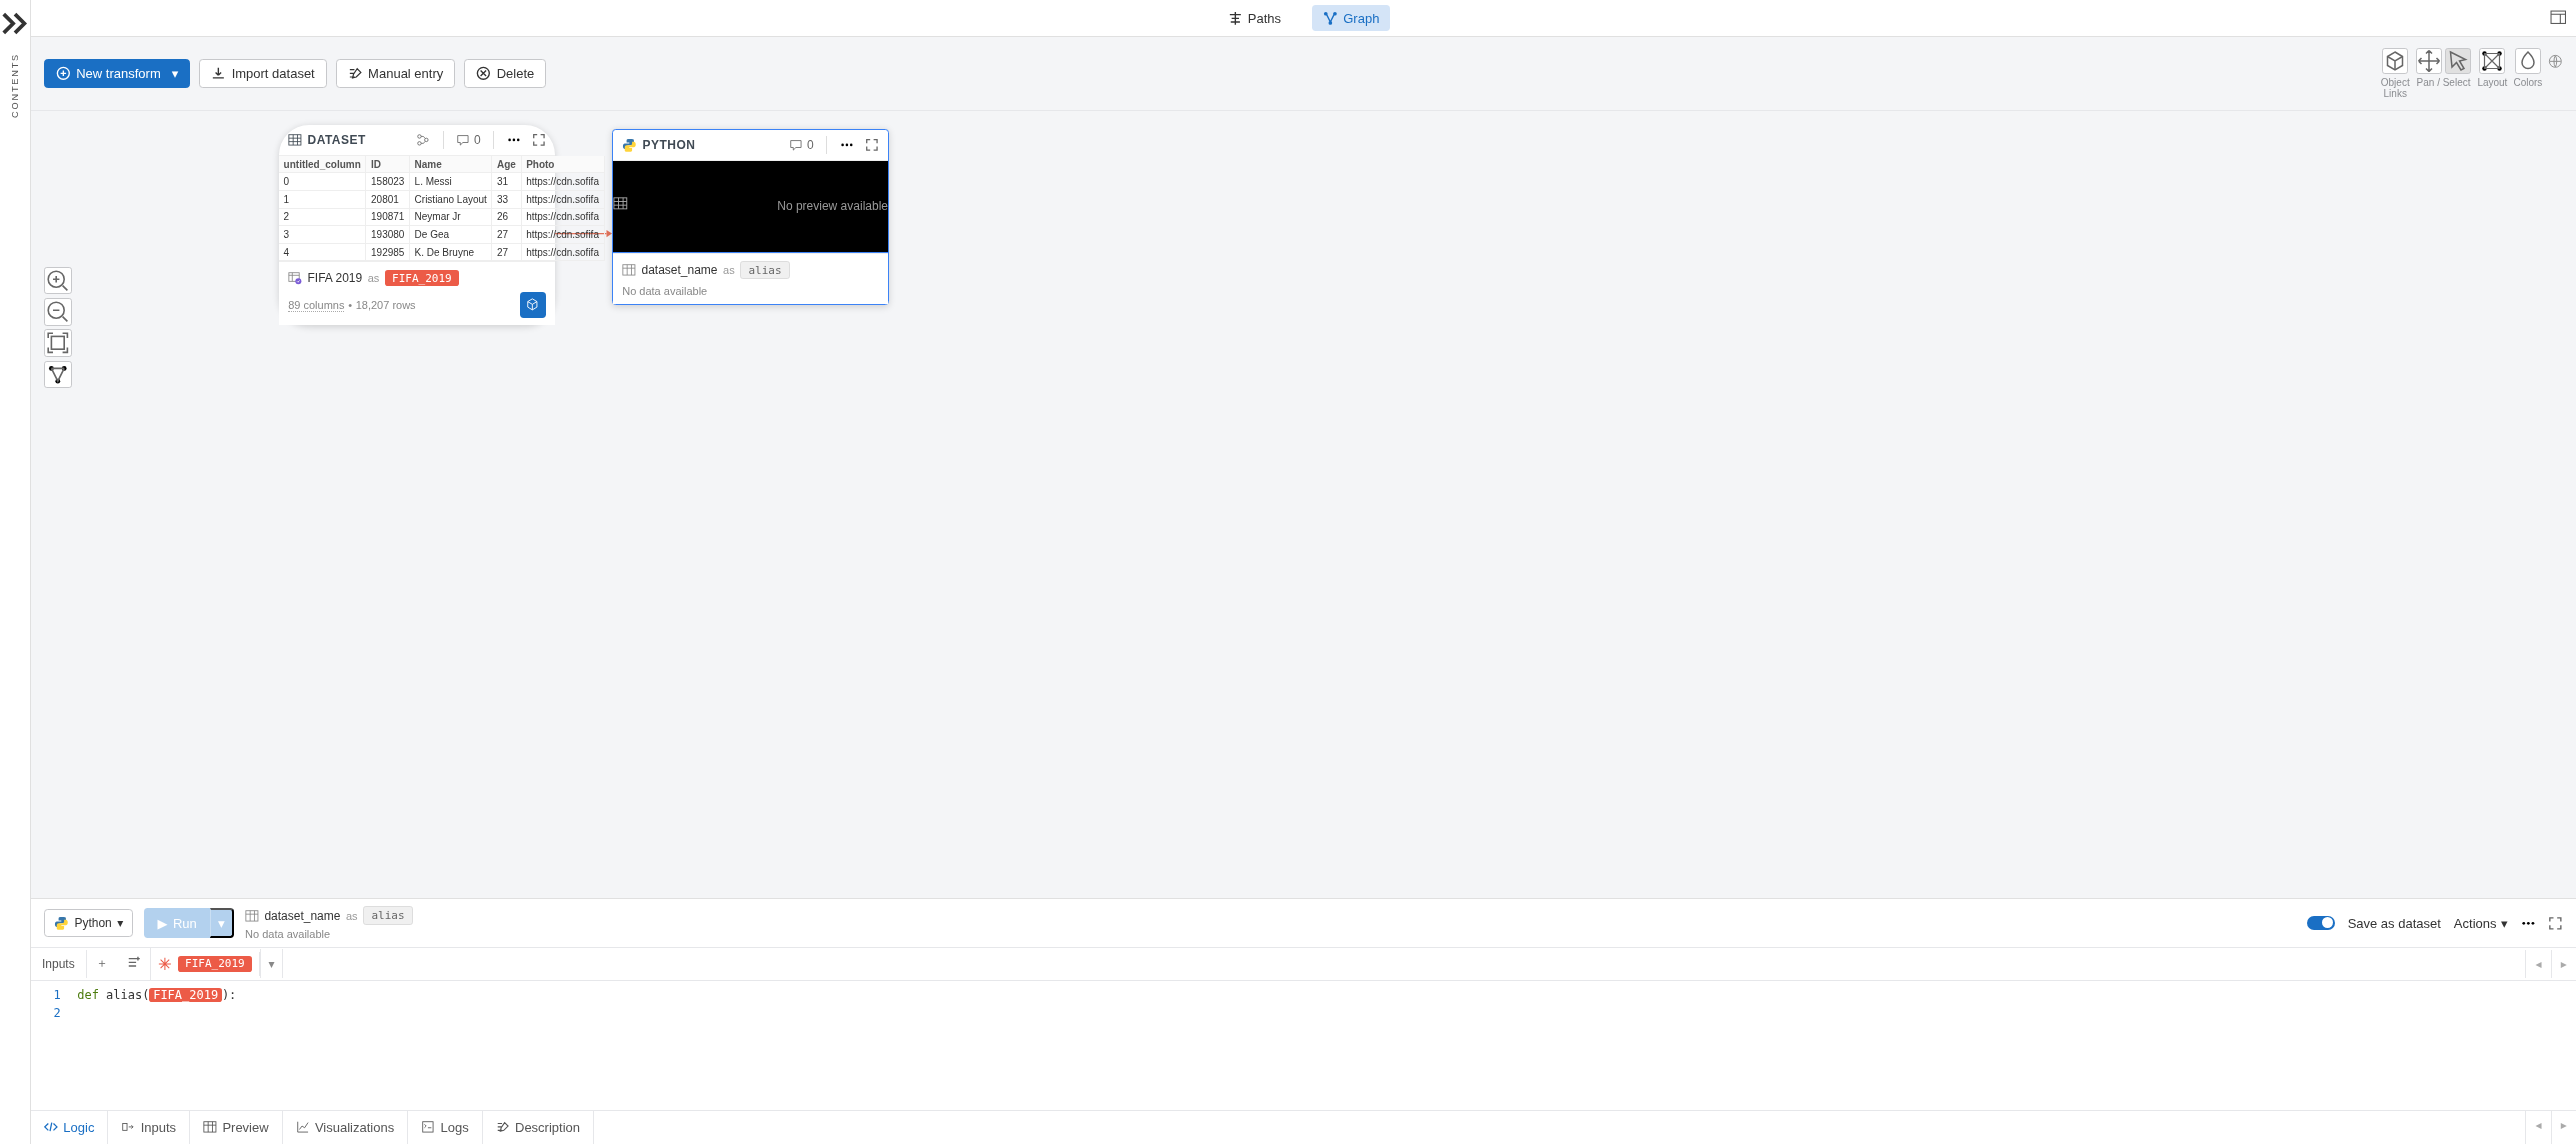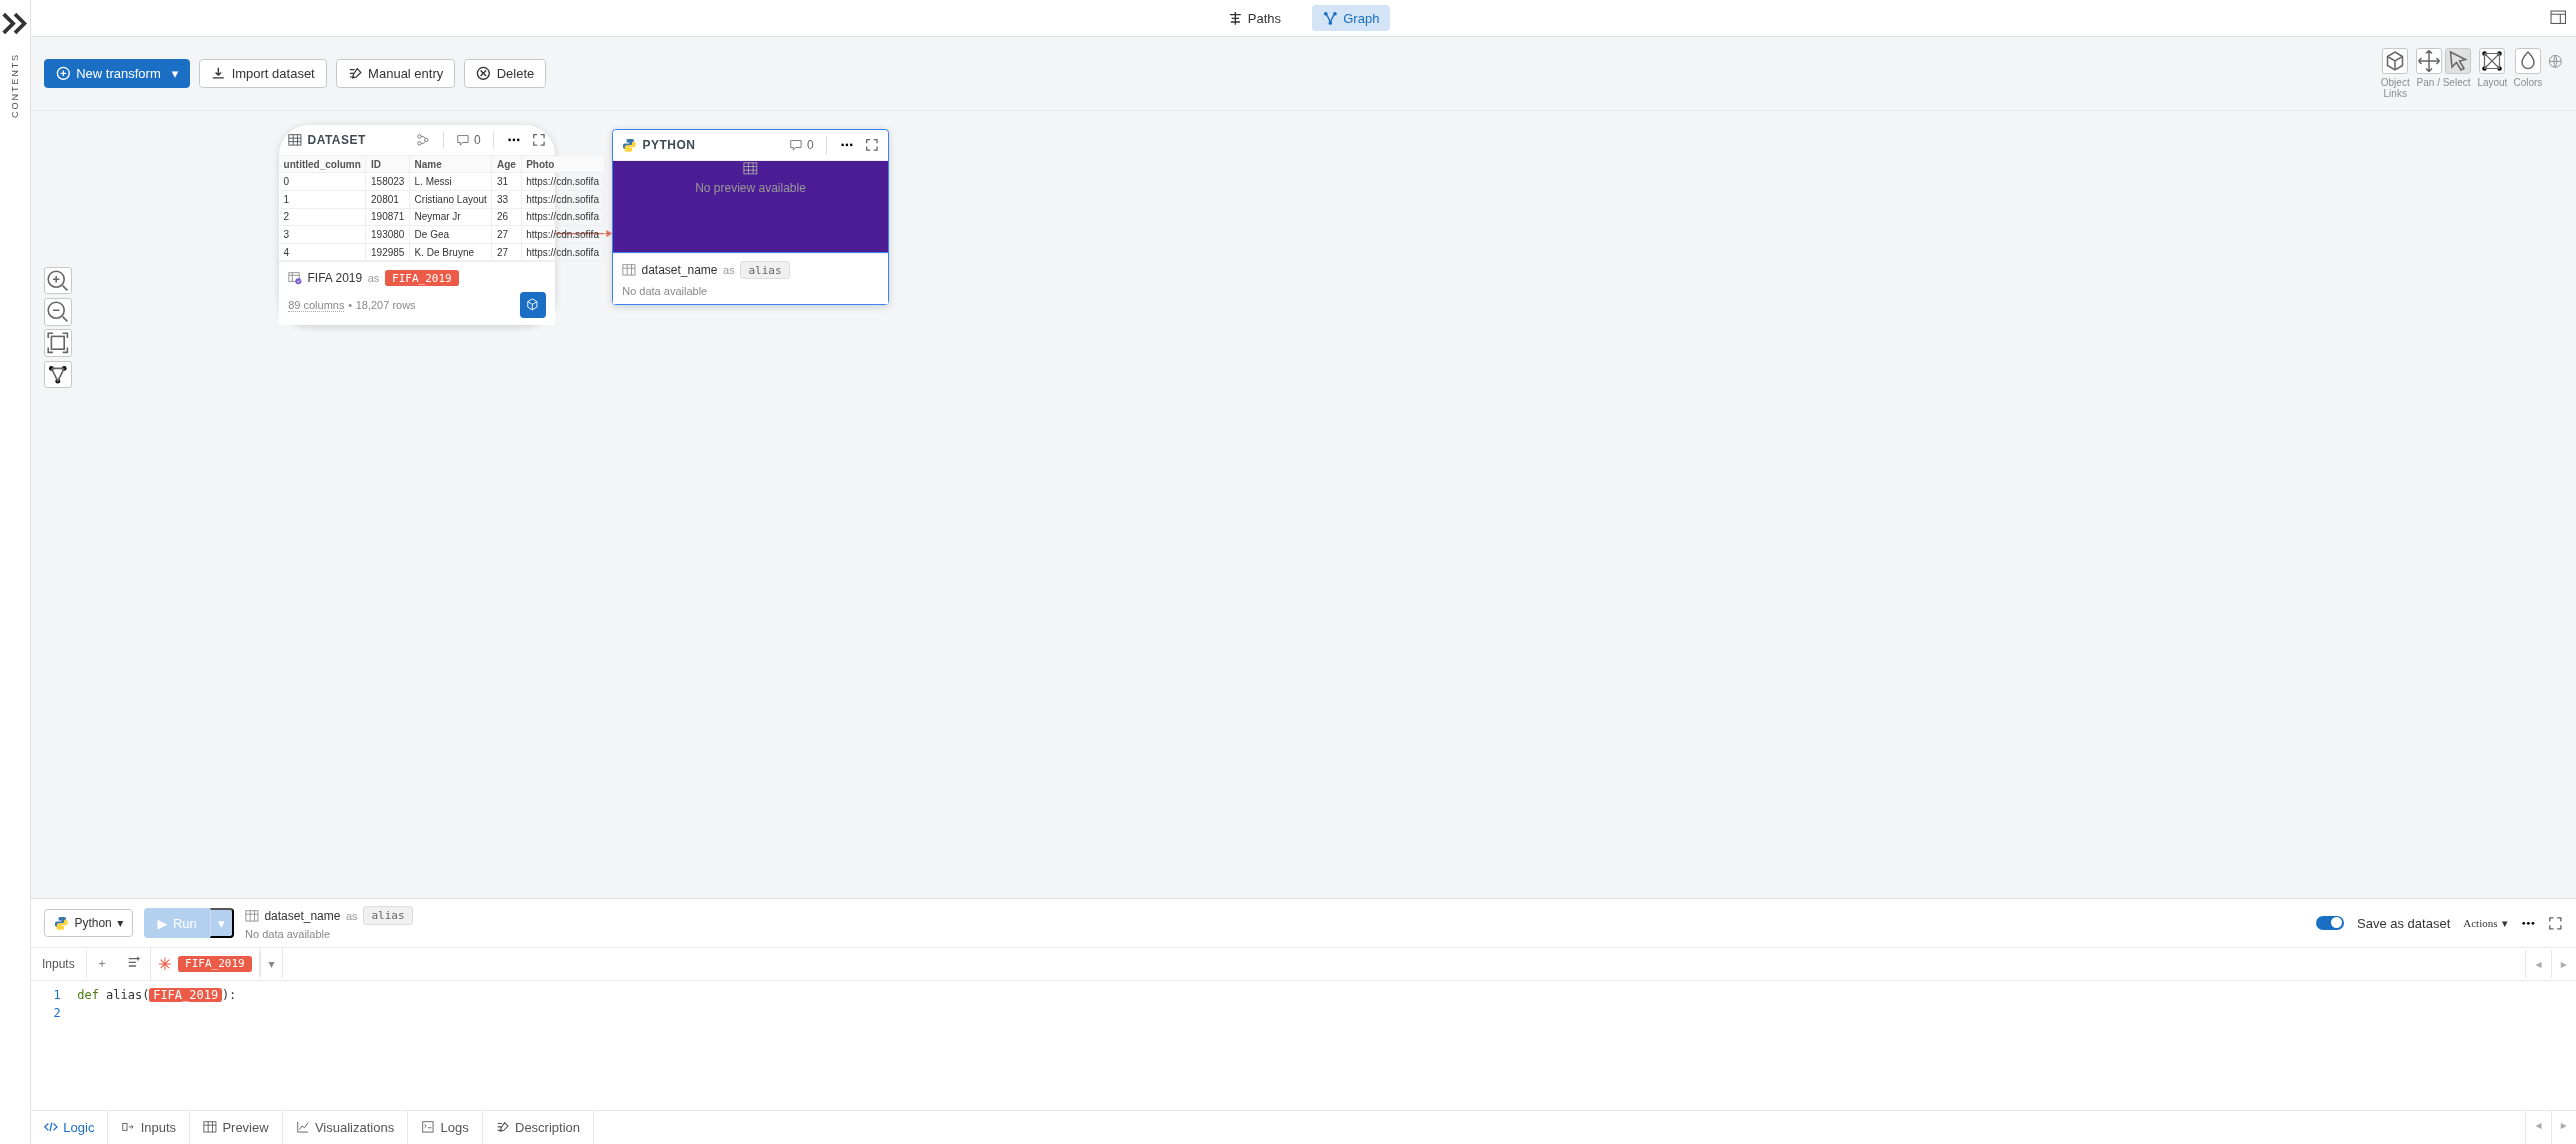--- a/index.html
+++ b/index.html
@@ -48,38 +48,38 @@
 .node-footer { padding: 7.3px 9.2px; border-top: 0.9px solid #eee; display: flex; flex-direction: column; gap: 5.5px; background: #fff; }
 .footer-row { display: flex; align-items: center; gap: 5.5px; font-size: 12px; }
 .alias-chip { background: #ec5b47; color: #fff; padding: 1.8px 7.3px; border-radius: 2.8px; font-family: monospace; font-size: 11px; }
 .alias-chip.grey { background: #f0f0f0; color: #666; border: 0.9px solid #ddd; }
 .as-text { color: #999; font-size: 11px; }
 .dataset-name { color: #333; font-weight: 500; }
 .meta-text { color: #888; font-size: 11px; }
 .meta-text .dot { margin: 0 3.7px; }
 .node-footer .cube-btn { margin-left: auto; width: 26px; height: 26px; background: #1a6fc4; border-radius: 3.7px; display: flex; align-items: center; justify-content: center; color: #fff; cursor: pointer; }
 
-.python-body { height: 92px; display: flex; flex-direction: column; align-items: center; justify-content: flex-start; color: #999; background: #4c1d95; border-bottom: 1.8px solid #3b82f6; }
+.python-body { height: 92px; display: flex; flex-direction: row; align-items: center; justify-content: space-between; color: #999; background: #000000; border-bottom: 1.8px solid #3b82f6; }
 .python-body .ico { font-size: 14.7px; margin-bottom: 5.5px; color: #aaa; }
 .no-data-text { font-size: 11px; color: #888; }
 
 .edge { position: absolute; left: 524px; top: 122px; width: 58px; height: 1.8px; }
 .edge svg { width: 100%; height: 9.2px; position: absolute; top: -3.7px; }
 
 .editor-section { border-top: 0.9px solid #e0e0e0; background: #fff; }
 .editor-toolbar { display: flex; align-items: center; padding: 7.3px 13px; gap: 11px; }
 .lang-selector { display: inline-flex; align-items: center; gap: 5.5px; padding: 5.5px 9.2px; border: 0.9px solid #c7c8cb; border-radius: 3.7px; background: #fff; cursor: pointer; font-size: 12px; }
 .run-btn-group { display: flex; }
 .run-btn { display: inline-flex; align-items: center; gap: 5.5px; padding: 5.5px 13px; background: #b3d1ee; color: #fff; border-radius: 3.7px 0 0 3.7px; cursor: pointer; font-size: 13px; border: none; }
 .run-chev { padding: 5.5px 7.3px; background: #b3d1ee; color: #fff; border-radius: 0 3.7px 3.7px 0; border-left: 0.9px solid rgba(255,255,255,0.3); cursor: pointer; }
 .editor-ds-info { display: flex; flex-direction: column; gap: 2.8px; }
 .editor-right { margin-left: auto; display: flex; align-items: center; gap: 13px; }
 .toggle { width: 27.6px; height: 14.7px; background: #1a6fc4; border-radius: 9.2px; position: relative; cursor: pointer; }
 .toggle::after { content: ''; position: absolute; width: 11px; height: 11px; background: #fff; border-radius: 50%; top: 1.8px; right: 1.8px; }
-.actions-btn { display: flex; align-items: center; gap: 4.6px; cursor: pointer; color: #333; font-size: 11px; font-family: Liberation Serif, serif; }
+.actions-btn { display: flex; align-items: center; gap: 4.6px; cursor: pointer; color: #333; font-size: 13px; }
 .dots-btn { color: #666; cursor: pointer; font-size: 14.7px; }
 .expand-btn { color: #666; cursor: pointer; }
 
 .inputs-row { display: flex; align-items: center; border-top: 0.9px solid #e6e7ea; border-bottom: 0.9px solid #e6e7ea; background: #fff; }
 .inputs-label { padding: 7.3px 11px; font-size: 12px; color: #555; border-right: 0.9px solid #e6e7ea; }
 .inputs-icons { display: flex; border-right: 0.9px solid #e6e7ea; }
 .inputs-icon-btn { padding: 7.3px 9.2px; color: #666; cursor: pointer; }
 .input-chip-wrap { display: flex; align-items: center; padding: 3.7px 7.3px; gap: 5.5px; }
 .star-icon { color: #ec5b47; }
 .fifa-chip { background: #ec5b47; color: #fff; padding: 1.8px 7.3px; border-radius: 2.8px; font-family: monospace; font-size: 11px; }

